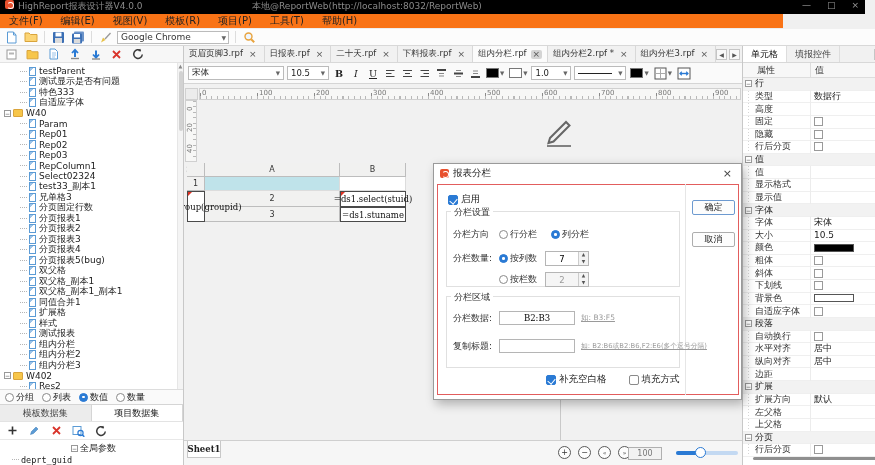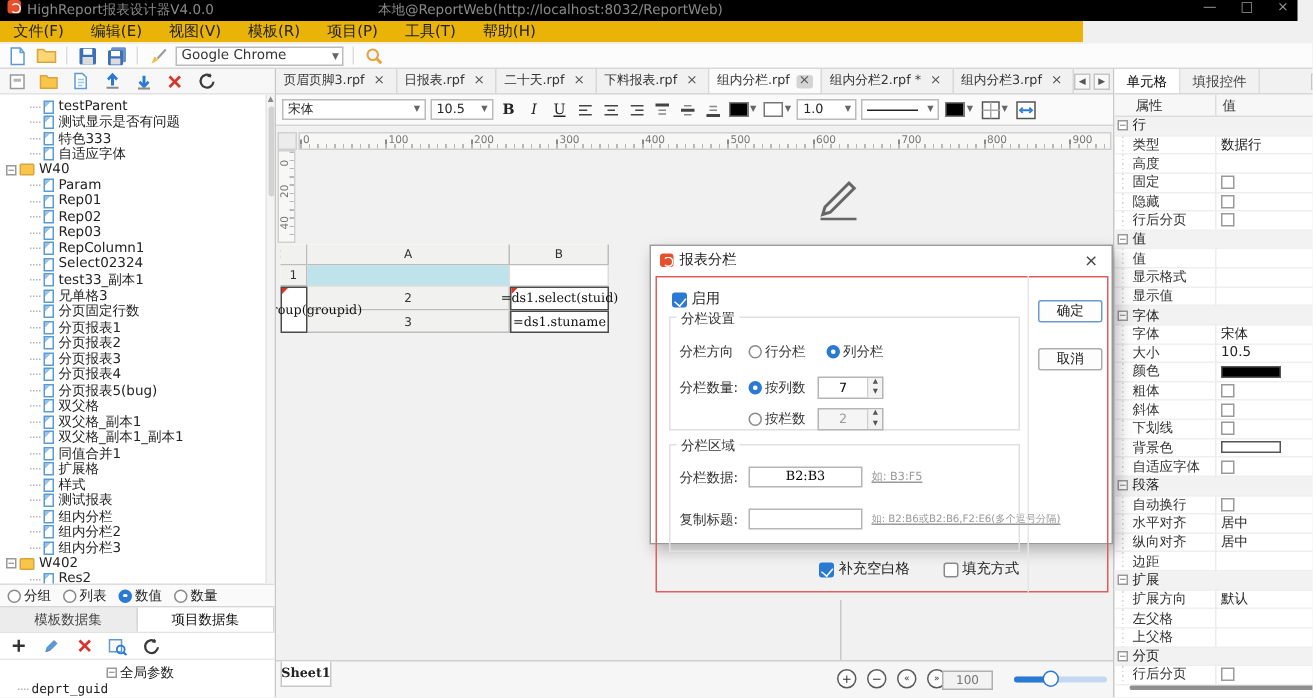--- a/index.html
+++ b/index.html
@@ -8,21 +8,21 @@
 
   
   #titlebar { position:absolute; left:0; top:0; width:865px; height:14px; background:#000000; display:flex; align-items:flex-start; padding:0 5px; font-size:9px; color:#8a8a8a; }
   .app-icon { width:9px; height:9px; border-radius:2px; background:#e8502d; position:relative; margin-right:4px; flex:none; }
   .app-icon::after { content:""; position:absolute; left:2px; top:2px; width:5px; height:5px; border:1.2px solid #fff; border-radius:50%; border-left-color:transparent; }
   #titlebar .server { position:absolute; left:252px; }
   #win-controls { position:absolute; right:6px; top:0; display:flex; gap:16px; color:#9a9a9a; font-size:9px; }
   #win-controls span { cursor:default; }
 
   
-  #menubar { position:absolute; left:0; top:14px; width:722px; height:15px; background:#eab308; display:flex; align-items:flex-end; font-size:10px; border-bottom:1px solid #ededed; }
+  #menubar { position:absolute; left:0; top:14px; width:783px; height:15px; background:#f97316; display:flex; align-items:flex-end; font-size:10px; border-bottom:1px solid #ededed; }
   .menu-item { padding:0 9px; height:100%; display:flex; align-items:center; }
 
   
   #toolbar { position:absolute; left:0; top:29px; width:875px; height:17px; background:#fcfcfc; border-bottom:1px solid #d8d8d8; display:flex; align-items:center; padding:0 4px; gap:4px; }
   .tb-sep { width:1px; height:12px; background:#ddd; margin:0 2px; }
   .icon-btn { width:15px; height:15px; display:flex; align-items:center; justify-content:center; }
   #browser-select { width:112px; height:13px; background:#fff; border:1px solid #bbb; font-size:9px; display:flex; align-items:center; padding:0 3px; color:#333; position:relative; }
   #browser-select .arrow { position:absolute; right:2px; font-size:6px; color:#666; }
 
   
@@ -85,21 +85,21 @@
   
   #sheet { position:absolute; left:3px; top:79px; display:grid; grid-template-columns:18px 135px 66px; grid-template-rows:14px 14px 16px 15px; background:#fff; }
   .sh-h { background:#f1f1f0; border-right:1px solid #bdbdbd; border-bottom:1px solid #bdbdbd; font-size:8px; display:flex; align-items:center; justify-content:center; color:#333; }
   .sh-c { background:#fff; border-right:1px solid #dcdcdc; border-bottom:1px solid #dcdcdc; position:relative; display:flex; align-items:center; justify-content:center; }
   .sh-c.sel { background:#bfe3ea; }
   .sh-data { border:1px solid #4a4a4a; font-family:"DejaVu Serif", serif; font-size:8.5px; color:#111; }
   .sh-a2 { grid-row:3 / span 2; }
   .redtri { position:absolute; left:0; top:0; width:0; height:0; border-top:4px solid #e03224; border-right:4px solid transparent; }
 
   
-  #dialog { position:absolute; left:433px; top:163px; width:309px; height:200px; background:#fff; border:1px solid #9a9a9a; box-shadow:3px 4px 10px rgba(0,0,0,.28); z-index:10; }
+  #dialog { position:absolute; left:433px; top:163px; width:309px; height:237px; background:#fff; border:1px solid #9a9a9a; box-shadow:3px 4px 10px rgba(0,0,0,.28); z-index:10; }
   #dlg-title { height:18px; display:flex; align-items:center; padding:0 6px; font-size:9.5px; }
   #dlg-close { margin-left:auto; font-size:11px; color:#444; padding:0 3px; }
   #dlg-redbox { position:absolute; left:3px; top:20px; width:302px; height:211px; border:1px solid #e25d5d; }
   #dlg-vsep { position:absolute; left:251px; top:20px; width:1px; height:211px; background:#e6e6e6; }
   .dlg-btn { position:absolute; left:258px; width:43px; height:15px; background:#fdfdfd; border:1px solid #adadad; border-radius:2px; font-size:9px; display:flex; align-items:center; justify-content:center; }
   #btn-ok { top:36px; border-color:#6d9ad0; }
   #btn-cancel { top:68px; }
   .chk { width:10px; height:10px; border:1px solid #8a8a8a; background:#fff; border-radius:2px; flex:none; margin-right:3px; }
   .chk.checked { background:#2a7ad4; border-color:#2a7ad4; position:relative; }
   .chk.checked::after { content:""; position:absolute; left:2.2px; top:1px; width:4px; height:6px; border:solid #fff; border-width:0 1.4px 1.4px 0; transform:rotate(40deg); }

